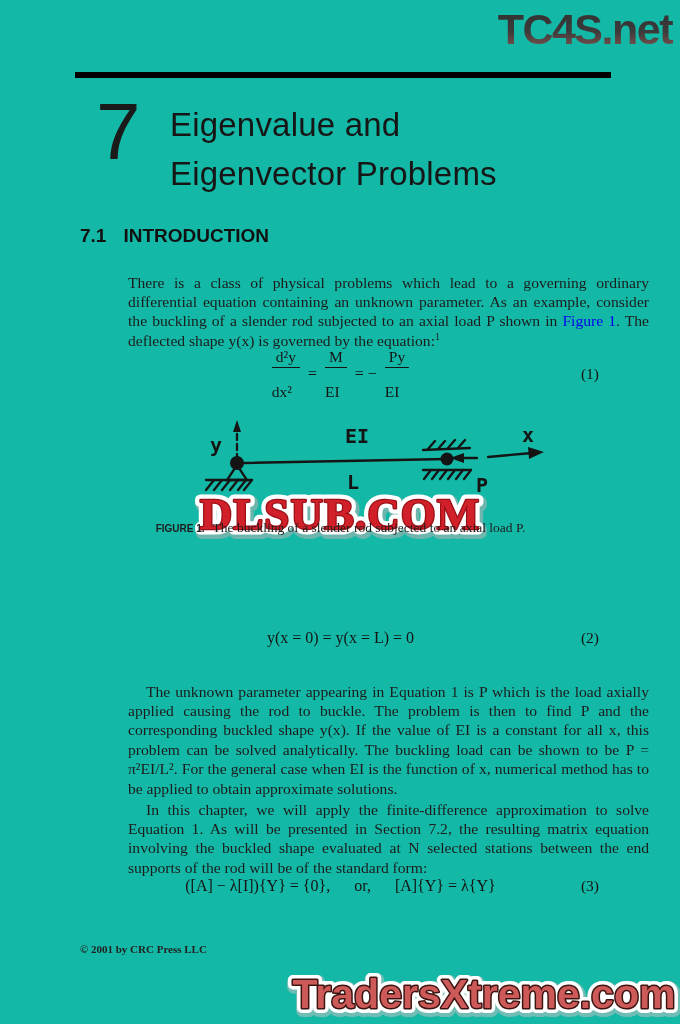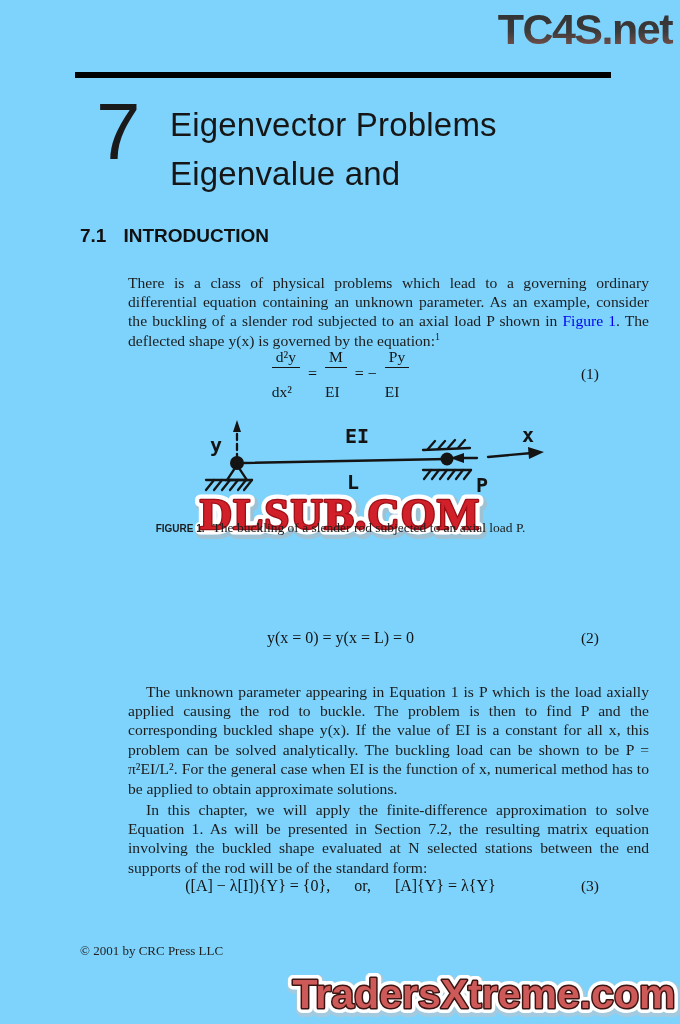--- a/index.html
+++ b/index.html
@@ -1,18 +1,18 @@
 <!DOCTYPE html>
 <html><head>
 <meta charset="utf-8">
 <style>
   html,body { margin:0; padding:0; background:#ffffff; }
   #page {
     position:relative; width:680px; height:1024px;
-    background:#7dd3fc; overflow:hidden;
+    background:#14b8a6; overflow:hidden;
     font-family:"Liberation Serif", serif; color:#1b1b1b;
   }
   .abs { position:absolute; }
 
   
   #chapter-rule { left:75px; top:72px; width:536px; height:6px; background:#000; }
 
   
   #chapter-number {
     left:96px; top:92px; font-family:"Liberation Sans", sans-serif;
@@ -62,21 +62,21 @@
 
   
   #figure-caption {
     left:80px; top:520px; width:521px; text-align:center; font-size:13.5px; color:#1c1c1c;
   }
   #figure-caption .cap-label {
     font-family:"Liberation Sans", sans-serif; font-weight:700; font-size:10px; margin-right:8px;
   }
 
   
-  #copyright-footer { left:80px; top:943px; font-size:13px; color:#222; }
+  #copyright-footer { left:80px; top:943px; font-size:11px; color:#222;font-weight:bold; }
 
   
   #watermark-tc4s   { left:456px; top:0px; }
   #watermark-dlsub  { left:168px; top:483px; }
   #watermark-traders{ left:286px; top:965px; }
   #figure-diagram   { left:180px; top:416px; }
 </style>
 </head>
 <body>
 
@@ -90,22 +90,22 @@
         <stop offset="1" stop-color="#8d5a53"></stop>
       </linearGradient>
     </defs>
     <text x="216" y="44" text-anchor="end" font-family="Liberation Sans, sans-serif" font-size="43" font-weight="bold" letter-spacing="-1.5" fill="url(#tc4sgrad)">TC4S.net</text>
   </svg>
 
   <div id="chapter-rule" class="abs"></div>
 
   <div id="chapter-number" class="abs">7</div>
   <div id="chapter-title" class="abs">
+    <div>Eigenvalue and</div>
     <div>Eigenvector Problems</div>
-    <div>Eigenvalue and</div>
   </div>
 
   <div id="section-heading" class="abs">
     <span class="sec-num">7.1</span><span>INTRODUCTION</span>
   </div>
 
   <p id="para-intro" class="abs para"><span>There is a class of physical problems which lead to a governing ordinary differential equation containing an unknown parameter. As an example, consider the buckling of a slender rod subjected to an axial load P shown in </span><a class="fig-link">Figure 1</a><span>. The deflected shape y(x) is governed by the equation:</span><sup class="fnote">1</sup></p>
 
   <div id="equation-1" class="abs equation">
     <span class="frac">

